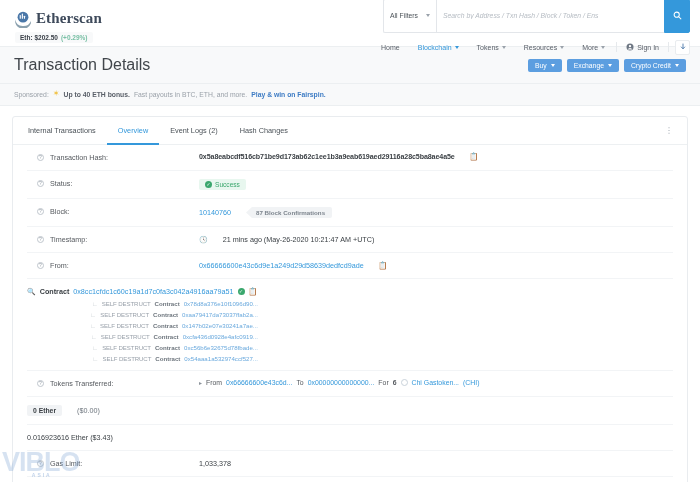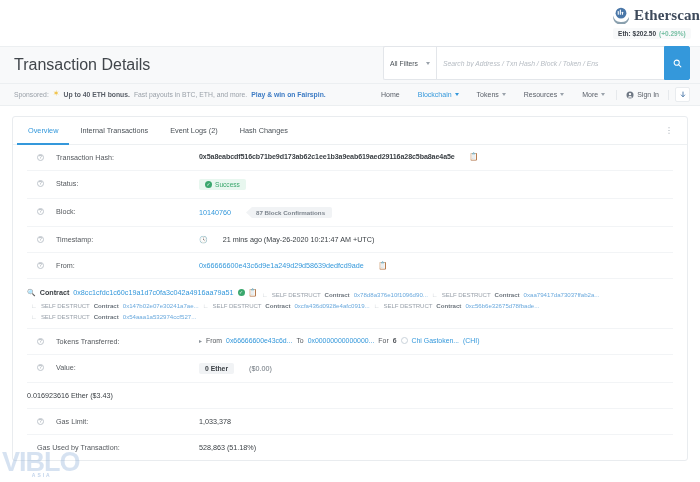--- a/index.html
+++ b/index.html
@@ -9,21 +9,21 @@
     font-family: "Liberation Sans", sans-serif;
     font-size: 7.5px;
     color: #2c2e2f;
     overflow: hidden;
   }
   .page { position: relative; width: 700px; height: 482px; background:#fff; }
 
   
   .topbar {
     height: 46px; background: #fff; position: relative;
-    display: flex; align-items: flex-end; flex-direction: column;
+    display: flex; align-items: center;
   }
   .brand-block { padding: 6px 0 0 14px; }
   .brand { display: flex; align-items: center; gap: 4px; }
   .brand-logo { width: 18px; height: 18px; position: relative; flex: none; }
   .brand-name {
     font-family: "Liberation Serif", serif;
     font-size: 15px; font-weight: 700; color: #3e4a5b; letter-spacing: .1px;
   }
   .eth-price {
     margin-top: 4px; margin-left: 1px;
@@ -112,21 +112,21 @@
   .tab-more { margin-left:auto; padding: 0 10px; color: #9aa2ab; font-size:8px; cursor:pointer; letter-spacing:0; }
 
   .row {
     display: flex; align-items: flex-start;
     padding: 8px 0 8px 0; margin: 0 14px;
     border-bottom: 1px solid #f2f4f6;
     min-height: 24px;
   }
   .row:last-child { border-bottom: none; }
   .rlabel {
-    width: 172px; flex: none; display: flex; align-items: flex-start; gap: 12px;
+    width: 172px; flex: none; display: flex; align-items: flex-start; gap: 6px;
     font-size: 7.2px; color: #55595e; padding-left: 10px;
   }
   .q {
     width: 7px; height: 7px; border-radius: 50%;
     border: 1px solid #bfc6cd; color: #9aa2ab;
     font-size: 5px; line-height: 5.5px; text-align: center;
     flex: none; margin-top: 1px; font-family:"Liberation Sans",sans-serif;
   }
   .rval { font-size: 7.2px; color: #3b4045; display:flex; align-items:center; gap:15px; flex-wrap: wrap;}
   .mono { font-family: "Liberation Sans", sans-serif; font-weight: 700; letter-spacing: -0.1px; font-size: 7.1px; }
@@ -275,22 +275,22 @@
     <span>Sponsored:</span>
     <span class="spark">✶</span>
     <b>Up to 40 ETH bonus.</b>
     <span>Fast payouts in BTC, ETH, and more.</span>
     <span class="adlink">Play &amp; win on Fairspin.</span>
   </div>
 
   <div class="card">
 
     <div class="tabs">
+      <div class="tab">Internal Transactions</div>
       <div class="tab active">Overview</div>
-      <div class="tab">Internal Transactions</div>
       <div class="tab">Event Logs (2)</div>
       <div class="tab">Hash Changes</div>
       <div class="tab-more">⋮</div>
     </div>
 
     <div class="row">
       <div class="rlabel">
         <span class="q">?</span>
         <span>Transaction Hash:</span>
       </div>
@@ -340,21 +340,21 @@
         <span class="q">?</span>
         <span>From:</span>
       </div>
       <div class="rval">
         <span class="lnk">0x66666600e43c6d9e1a249d29d58639dedfcd9ade</span>
         <span class="copy">📋</span>
       </div>
     </div>
 
     <div class="row">
-      <div class="rval" style="flex-direction:row;align-items:center;gap:0;">
+      <div class="rval" style="flex-direction:column;align-items:flex-end;gap:0;">
         <div class="contract-line">
           <span class="mag">🔍</span>
           <b>Contract</b>
           <span class="lnk">0x8cc1cfdc1c60c19a1d7c0fa3c042a4916aa79a51</span>
           <span class="tick">✓</span>
           <span class="copy">📋</span>
         </div>
 
         <div class="sd-row">
           <span class="corner">∟</span>
@@ -410,24 +410,20 @@
           <span>For</span>
           <b>6</b>
           <span class="chi-dot"></span>
           <span class="lnk">Chi Gastoken...</span>
           <span class="lnk">(CHI)</span>
         </span>
       </div>
     </div>
 
     <div class="row">
-      <div class="rlabel">
-        <span class="q">?</span>
-        <span>Value:</span>
-      </div>
       <div class="rval">
         <span class="pill-grey">0 Ether</span>
         <span class="muted">($0.00)</span>
       </div>
     </div>
 
     <div class="row">
       <div class="rval">0.016923616 Ether ($3.43)</div>
     </div>
 

